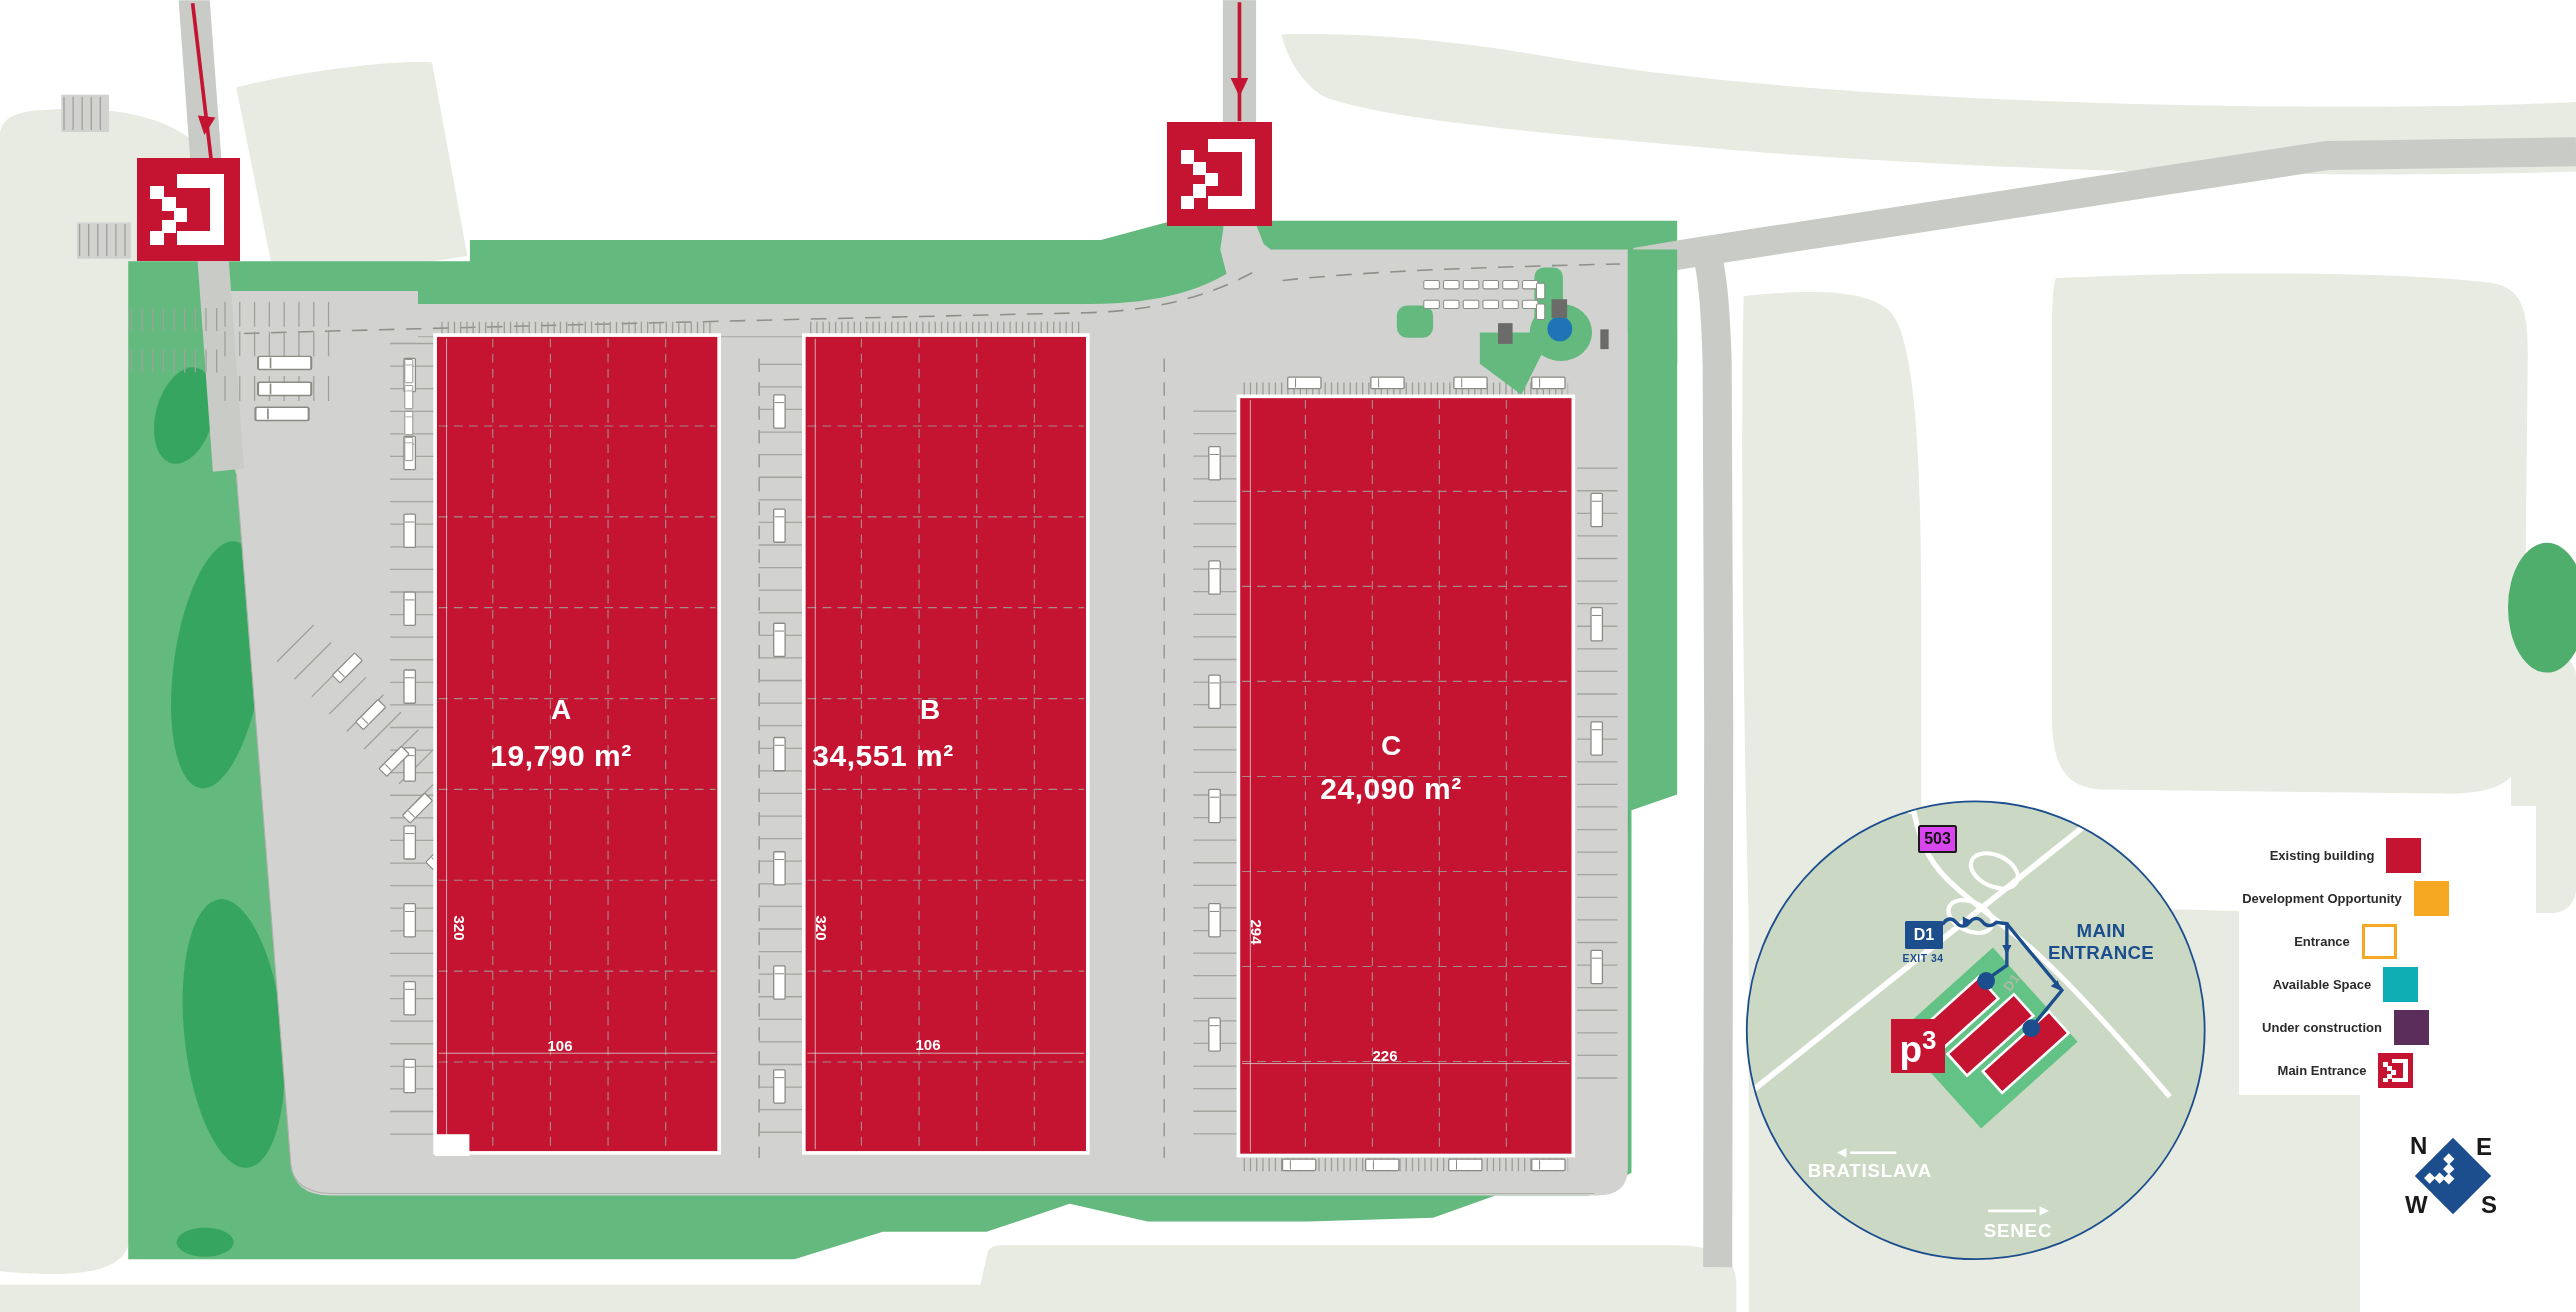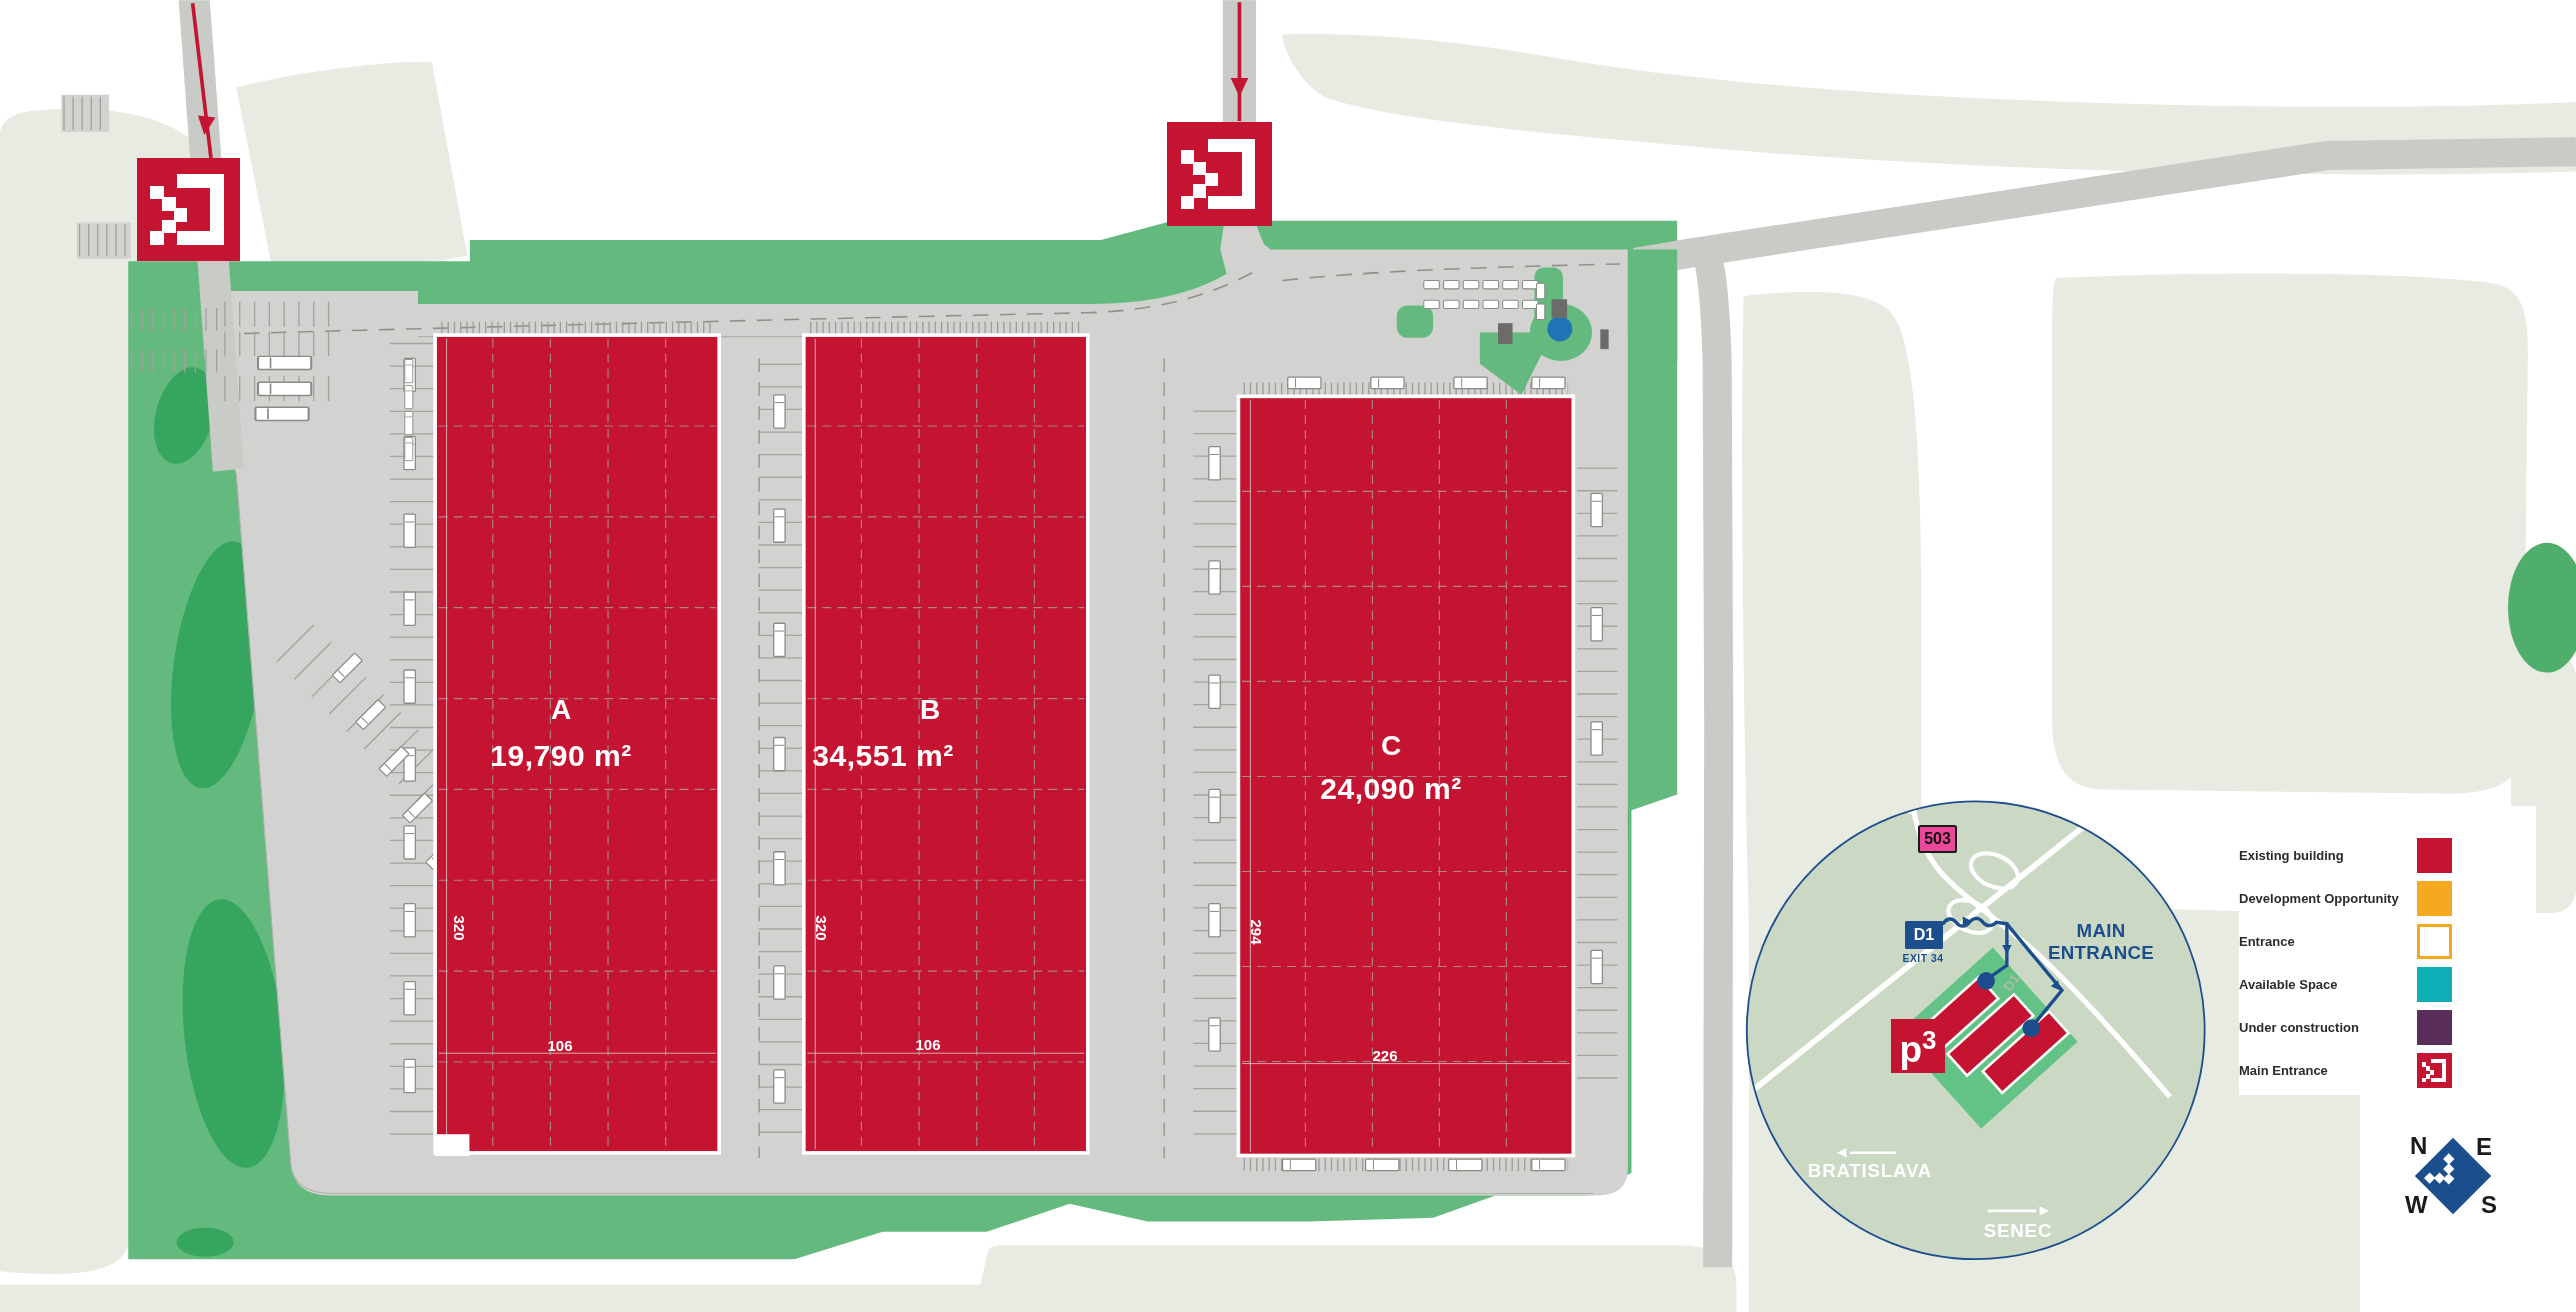--- a/index.html
+++ b/index.html
@@ -19,39 +19,39 @@
   .gate div{position:absolute;background:#fff}
   .gate .bt{left:39%;top:16%;width:45%;height:13%}
   .gate .bb{left:39%;top:71%;width:45%;height:13%}
   .gate .br{left:71%;top:16%;width:13%;height:68%}
   .gate .c1{left:13%;top:27%;width:13%;height:13%}
   .gate .c2{left:24.5%;top:38%;width:13%;height:13%}
   .gate .c3{left:36%;top:49%;width:13%;height:13%}
   .gate .c4{left:24.5%;top:60%;width:13%;height:13%}
   .gate .c5{left:13%;top:71%;width:13%;height:13%}
   
-  .shield503{left:1918px;top:825px;width:39px;height:28px;background:#ec4899;border:2.1px solid #1a1a1a;
+  .shield503{left:1918px;top:825px;width:39px;height:28px;background:#d946ef;border:2.1px solid #1a1a1a;
      border-radius:2.6px;display:flex;align-items:center;justify-content:center;
      font-size:16px;font-weight:bold;color:#111;box-sizing:border-box}
   .shieldD1{left:1905px;top:921px;width:38px;height:28px;background:#1C4E8E;border-radius:1.6px;
      display:flex;align-items:center;justify-content:center;font-size:16px;font-weight:bold;color:#fff}
   .exitLbl{left:1890px;top:953px;width:66px;text-align:center;font-size:10.4px;font-weight:bold;
      color:#1C4E8E;letter-spacing:0.5px}
   .mainEnt{left:2040px;top:920px;width:122px;text-align:center;font-size:18.7px;font-weight:bold;
      color:#1C4E8E;line-height:1.16;letter-spacing:0.3px}
   .cityLbl{font-size:18.7px;font-weight:bold;color:#fff;letter-spacing:0.8px;text-align:center;white-space:nowrap}
   .wm-d1{left:2003px;top:975px;font-size:13.5px;font-weight:bold;color:#ACBBA6;
      transform:rotate(-55deg)}
   .p3logo{left:1891px;top:1019px;width:54px;height:54px;background:#C41431;display:flex;
      align-items:center;justify-content:center;color:#fff;font-weight:bold}
   .p3logo .pg{font-size:37px;line-height:1;position:relative;top:3.1px}
   .p3logo .tg{font-size:26px;line-height:1;position:relative;top:-6.2px}
   
   .legend{left:2239px;top:806px;width:297px;height:289px;background:#fff;padding-top:28px;box-sizing:border-box}
-  .lg-row{height:43px;display:flex;align-items:center;justify-content:space-between;gap:12px;padding-right:84px}
+  .lg-row{height:43px;display:flex;align-items:center;justify-content:center;gap:12px;padding-right:84px}
   .lg-label{font-size:13px;font-weight:600;color:#2b2b2b;white-space:nowrap}
   .lg-sw{width:35px;height:35px;flex:0 0 auto;box-sizing:border-box}
   .sw-red{background:#C41431}
   .sw-orange{background:#F7A823}
   .sw-offices{background:#fff;border:3.6px solid #F7A823}
   .sw-teal{background:#0FAEB5}
   .sw-purple{background:#5B2D5B}
   .lg-gate{position:relative}
   
   .cmp-letter{font-size:24px;font-weight:bold;color:#1a1a1a;white-space:nowrap}

